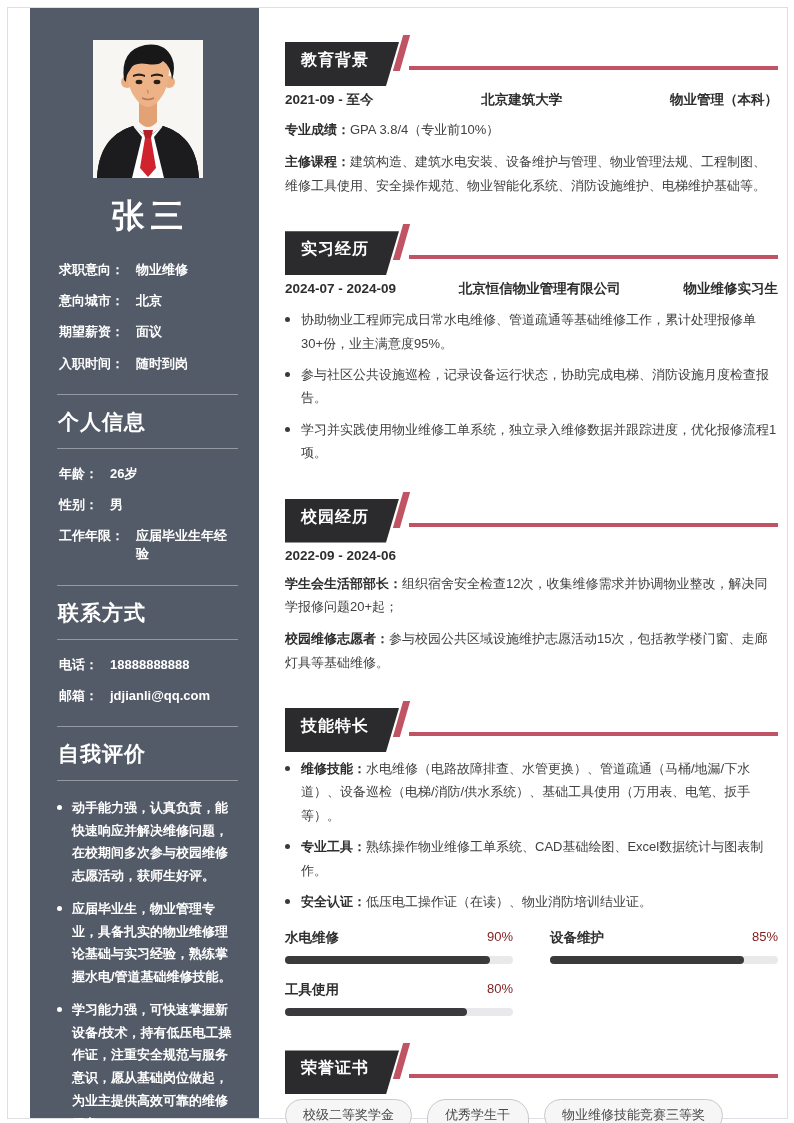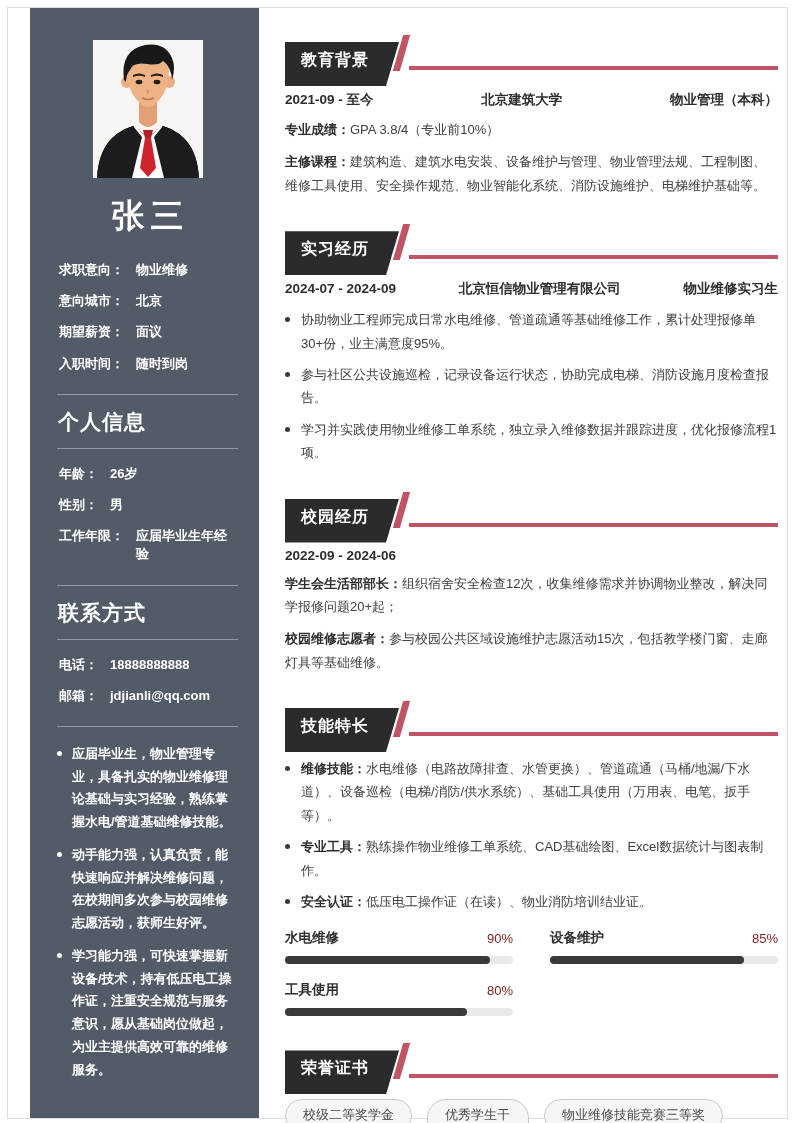--- a/index.html
+++ b/index.html
@@ -54,21 +54,21 @@
 
   .bullets { margin-top:10px; }
   .bullet { display:flex; gap:11px; margin-bottom:8px; font-size:13px; line-height:1.8; }
   .bullet .dot { flex:0 0 5px; width:5px; height:5px; border-radius:50%; background:#3a3a3c; margin-top:9px; }
   .bullet p { margin:0; }
   .bullet b { color:#2e2e2e; }
 
   
   .bars { display:flex; flex-wrap:wrap; gap:17px 37px; margin-top:16px; }
   .bar { width:228px; }
-  .bar-top { display:flex; justify-content:space-between; align-items:center; }
+  .bar-top { display:flex; justify-content:space-between; align-items:flex-start; }
   .bar-name { font-size:13.5px; font-weight:bold; color:#2e2e2e; }
   .bar-pct { font-size:13px; color:#7f1d1d; }
   .bar-track { margin-top:9px; height:8px; background:#e9e9eb; border-radius:5px; }
   .bar-fill { height:8px; background:#3a3a3c; border-radius:5px; }
 
   
   .tags { display:flex; align-items:flex-start; gap:15px; margin:20px 0 14px 0; }
   .tag { border:1px solid #c9c9c9; background:#f6f6f6; color:#4a4a4a;
          border-radius:19px; padding:6px 17px; font-size:13px; line-height:1.45; }
   .tag-narrow { width:66px; }
@@ -161,28 +161,29 @@
           <span>18888888888</span>
         </div>
         <div class="prow">
           <span class="plabel">邮箱：</span>
           <span>jdjianli@qq.com</span>
         </div>
       </div>
     </section>
 
     <section class="sside">
+      <h3>自我评价</h3>
       <div class="sbullets">
         <div class="sbullet">
           <span class="dot"></span>
+          <span>动手能力强，认真负责，能快速响应并解决维修问题，在校期间多次参与校园维修志愿活动，获师生好评。</span>
+        </div>
+        <div class="sbullet">
+          <span class="dot"></span>
           <span>应届毕业生，物业管理专业，具备扎实的物业维修理论基础与实习经验，熟练掌握水电/管道基础维修技能。</span>
-        </div>
-        <div class="sbullet">
-          <span class="dot"></span>
-          <span>动手能力强，认真负责，能快速响应并解决维修问题，在校期间多次参与校园维修志愿活动，获师生好评。</span>
         </div>
         <div class="sbullet">
           <span class="dot"></span>
           <span>学习能力强，可快速掌握新设备/技术，持有低压电工操作证，注重安全规范与服务意识，愿从基础岗位做起，为业主提供高效可靠的维修服务。</span>
         </div>
       </div>
     </section>
   </aside>
 
   <main class="main">

